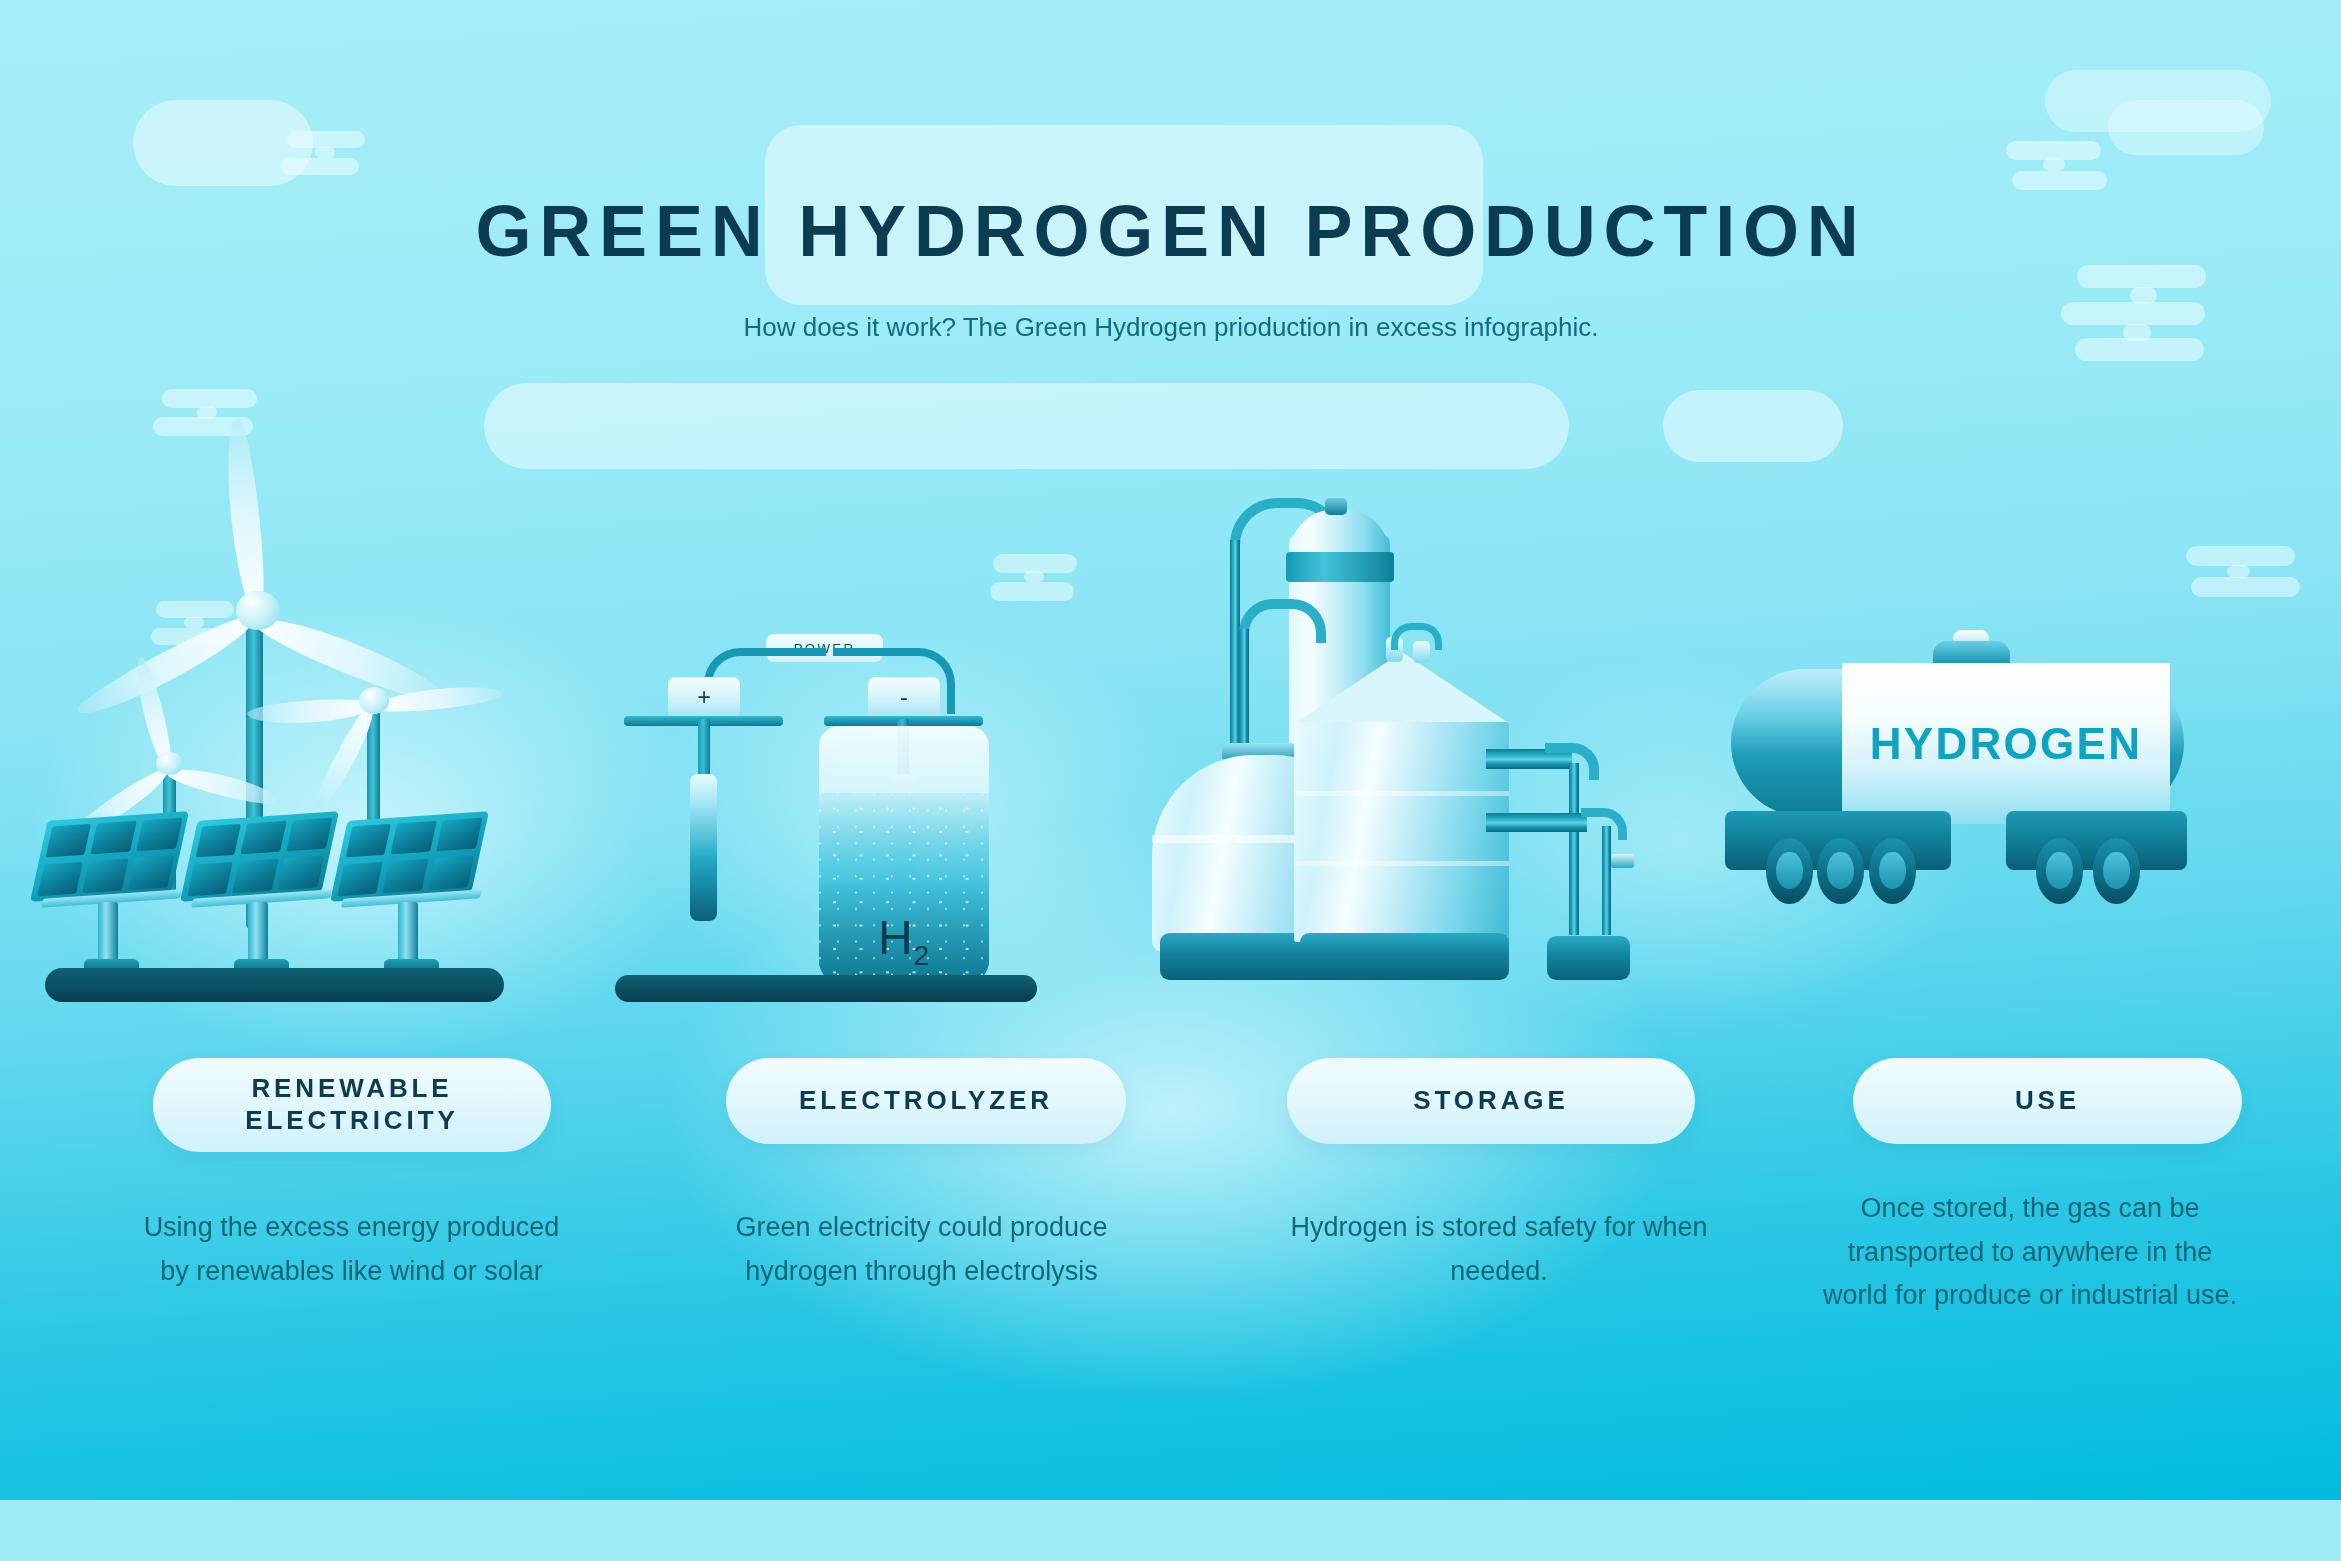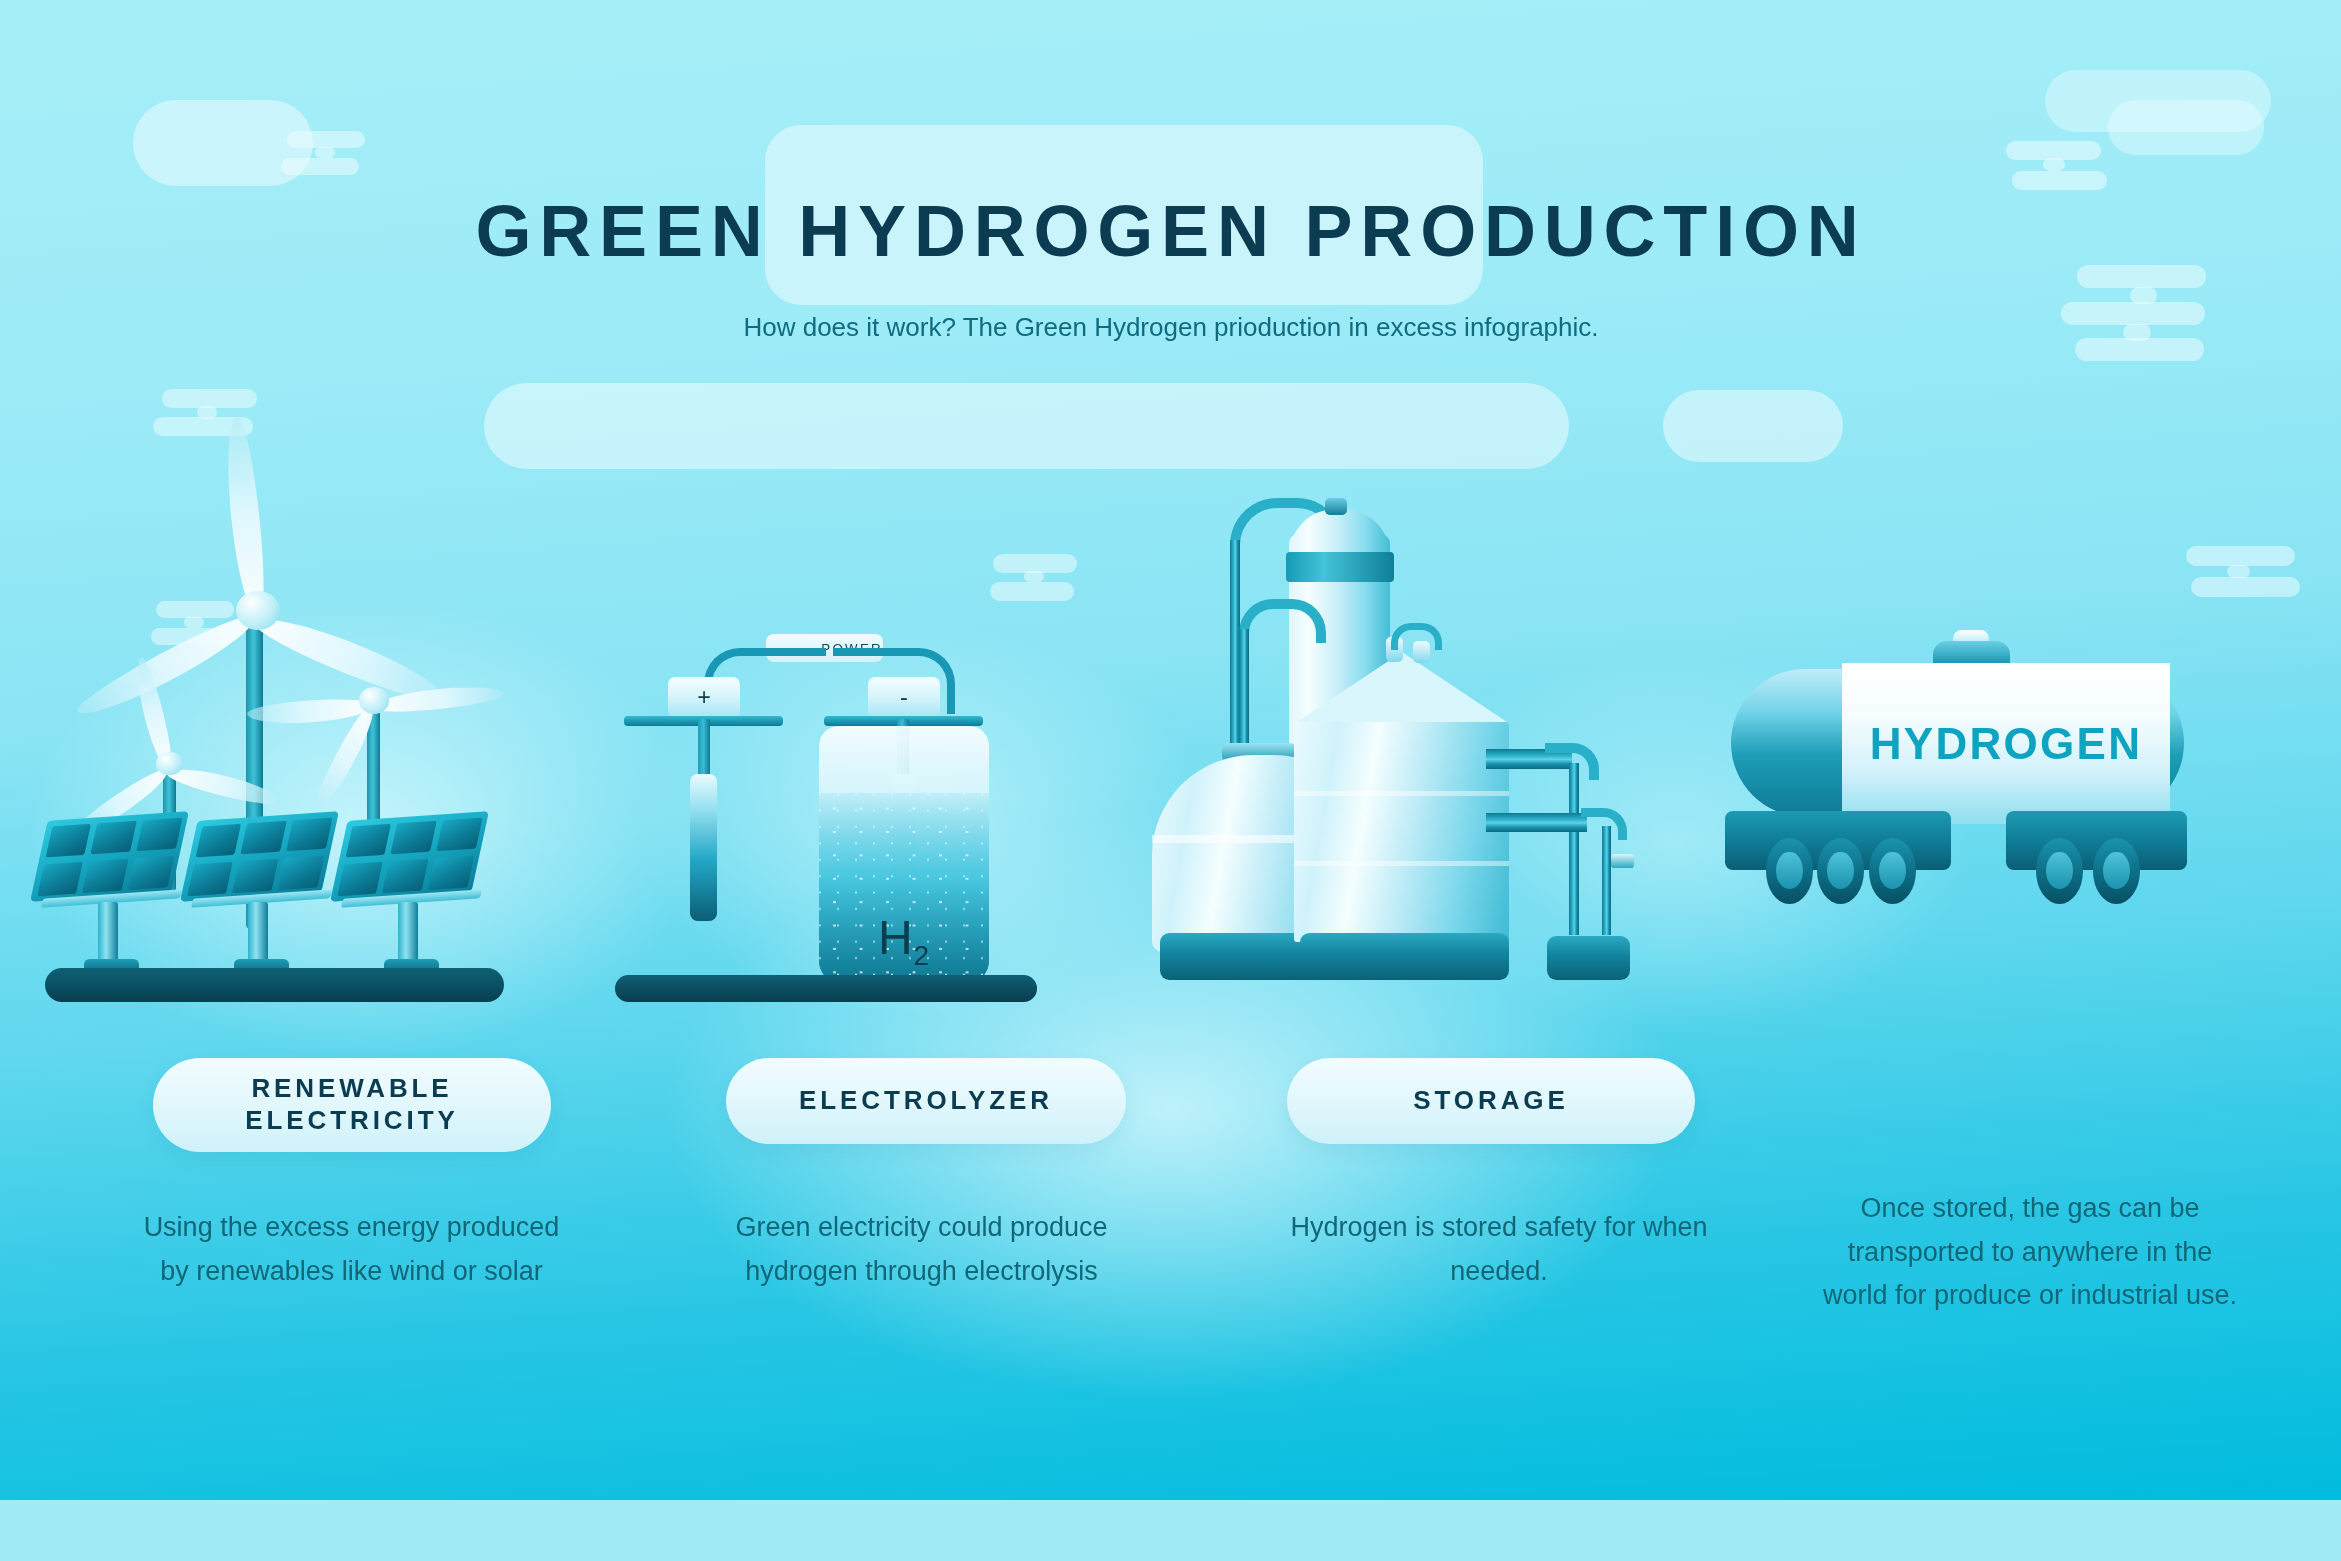--- a/index.html
+++ b/index.html
@@ -111,21 +111,21 @@
   .el-rod{position:absolute;width:26.5px;border-radius:7.8px;
     background:linear-gradient(180deg,#EAFAFE 0%,#9BE3F2 22%,#23A8C6 58%,#0B5E75 100%);}
   .el-stem{position:absolute;width:11.7px;border-radius:2.3px;background:linear-gradient(90deg,#1E9DB8,#37BDD4 45%,#0E7891);}
   .el-cap{position:absolute;width:72px;height:41px;border-radius:7px;
     background:linear-gradient(180deg,#F4FDFF 0%,#D9F5FC 45%,#A6E5F3 100%);
     color:#0C3C52;font-size:23.4px;display:flex;align-items:center;justify-content:center;line-height:1;}
   .el-bar{position:absolute;height:10px;border-radius:3.9px;background:linear-gradient(180deg,#34B9D1,#0C7A94);}
   .wire{position:absolute;border:8.6px solid #1898B4;border-bottom:none;border-radius:36px 36px 0 0;background:transparent;}
   .powerbox{position:absolute;width:117px;height:28px;border-radius:7.8px;
     background:linear-gradient(180deg,#F1FCFF,#D3F2FA);
-    color:#0C4C60;font-size:13.3px;letter-spacing:2.3px;display:flex;align-items:center;justify-content:flex-end;}
+    color:#0C4C60;font-size:13.3px;letter-spacing:2.3px;display:flex;align-items:center;justify-content:center;}
   #ground1{position:absolute;left:22px;top:507px;width:422px;height:26.5px;border-radius:13.3px;
     background:linear-gradient(180deg,#0E6073,#083E4F);}
 
   
   .st{position:absolute;}
   .metal{background:linear-gradient(100deg,#EAFBFE 0%,#CFF2FA 18%,#F4FEFF 34%,#BDEBF7 54%,#77D6EA 78%,#3FBBD4 100%);}
   .metal-v{background:linear-gradient(90deg,#DFF7FD 0%,#F6FEFF 20%,#C7EFF9 48%,#8BDDEF 74%,#45BED6 100%);}
   .pipe{position:absolute;background:linear-gradient(90deg,#0D7A93 0%,#2FB4CD 35%,#5FD2E6 52%,#1793AE 75%,#0A6A82 100%);}
   .pipeh{position:absolute;background:linear-gradient(180deg,#0D7A93 0%,#2FB4CD 35%,#5FD2E6 52%,#1793AE 75%,#0A6A82 100%);}
   .pipebend{position:absolute;border-style:solid;border-color:#2AAFC8;background:transparent;}
@@ -403,20 +403,21 @@
   </div>
 
   <div class="pill" id="pill0">
     <div>
       <span>RENEWABLE</span><br>
       <span>ELECTRICITY</span>
     </div>
   </div>
   <div class="pill" id="pill1">ELECTROLYZER</div>
   <div class="pill" id="pill2">STORAGE</div>
+  <div class="pill" id="pill3">USE</div>
 
   <div class="caption" id="cap0">Using the excess energy produced by renewables like wind or solar</div>
   <div class="caption" id="cap1">Green electricity could produce hydrogen through electrolysis</div>
   <div class="caption" id="cap2">Hydrogen is stored safety for when needed.</div>
   <div class="caption" id="cap3">Once stored, the gas can be transported to anywhere in the world for produce or industrial use.</div>
 
 </div>
 
 
 </body></html>

